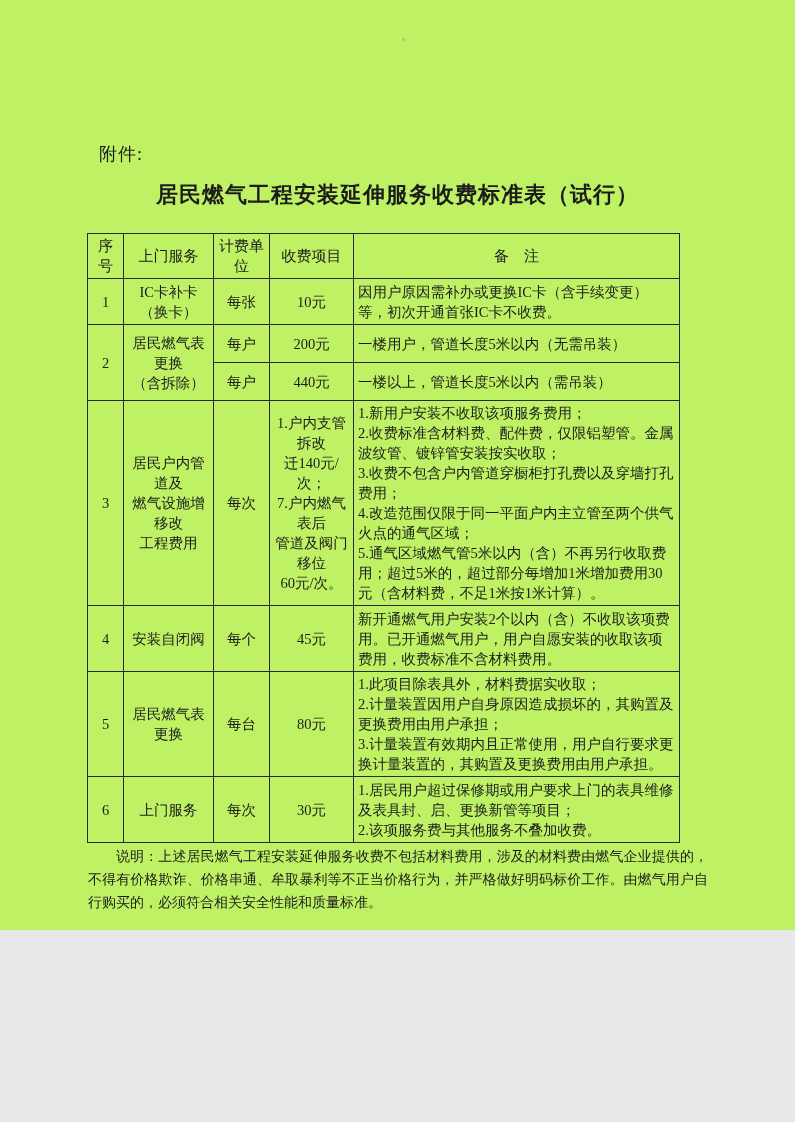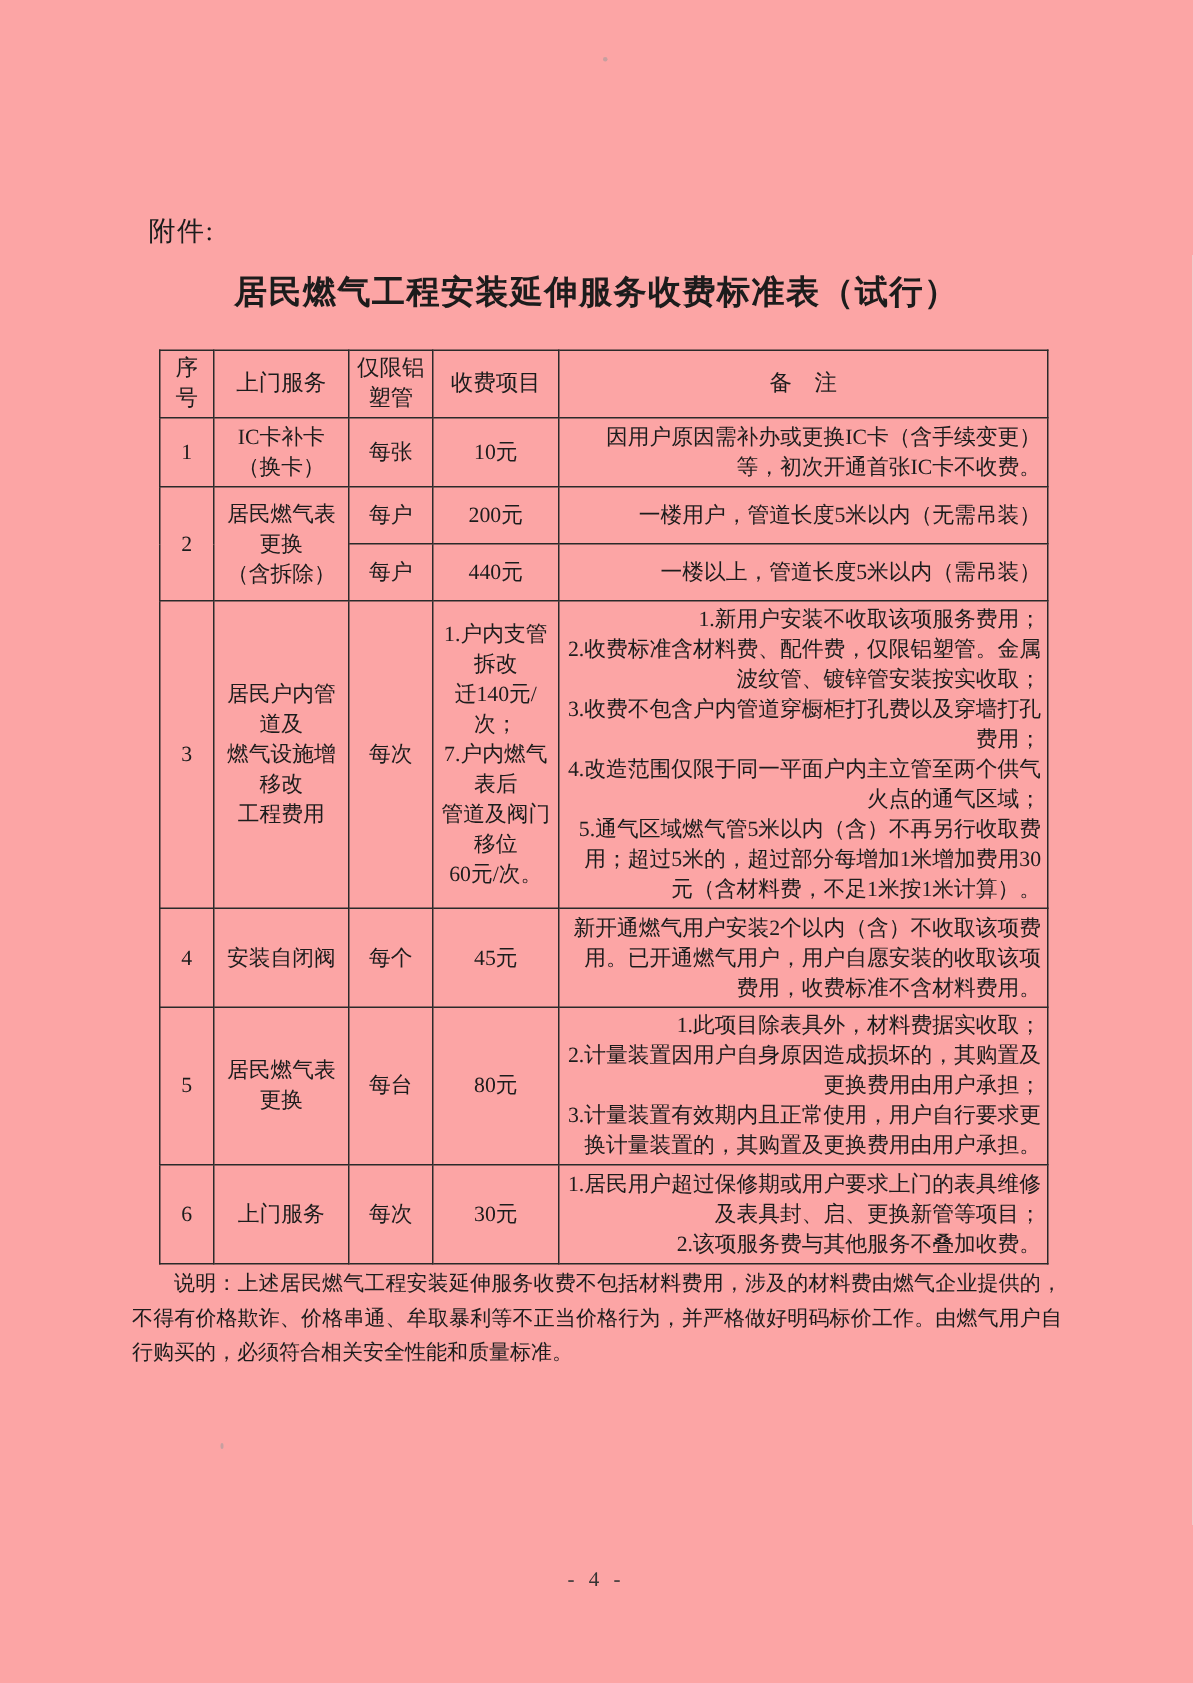--- a/index.html
+++ b/index.html
@@ -1,23 +1,23 @@
 <!DOCTYPE html>
 <html><head>
 <meta charset="utf-8">
 <style>
   * { margin: 0; padding: 0; box-sizing: border-box; }
   html, body { background: #e8e8e8; }
   body { font-family: "Liberation Serif", "DejaVu Serif", serif; color: #1c1c1c; }
   .page {
     position: relative;
     width: 795px;
-    height: 1122px;
+    height: 930px;
     margin: 0 auto;
-    background: #fca5a5;
+    background: #bef264;
     overflow: hidden;
   }
   .attachment-label {
     position: absolute;
     left: 99px;
     top: 142px;
     font-size: 18px;
     letter-spacing: 1px;
   }
   .doc-title {
@@ -25,21 +25,21 @@
     left: 0;
     top: 180px;
     width: 100%;
     text-align: center;
     font-size: 22px;
     font-weight: 700;
     letter-spacing: 1px;
   }
   table.fee-table {
     position: absolute;
-    left: 106px;
+    left: 87px;
     top: 233px;
     width: 592px;
     border-collapse: collapse;
     table-layout: fixed;
     font-size: 14.5px;
   }
   table.fee-table th, table.fee-table td {
     border: 1.6px solid #2a2a2a;
     vertical-align: middle;
     padding: 2px 4px;
@@ -51,21 +51,21 @@
     text-align: center;
     height: 37px;
   }
   .col-no       { width: 36px; }
   .col-item     { width: 90px; }
   .col-unit     { width: 56px; }
   .col-standard { width: 84px; }
   .col-remark   { width: 326px; }
   td.c-center { text-align: center; }
   td.c-multiline { white-space: pre-line; text-align: center; }
-  td.c-remark { text-align: right; white-space: pre-line; padding-left: 5px; padding-right: 4px; margin-left: 46px; }
+  td.c-remark { text-align: left; white-space: pre-line; padding-left: 5px; padding-right: 4px; margin-left: 46px; }
   tr.r-header  { height: 37px; }
   tr.r-1  { height: 46px; }
   tr.r-2a { height: 38px; }
   tr.r-2b { height: 38px; }
   tr.r-3  { height: 200px; }
   tr.r-4  { height: 66px; }
   tr.r-5  { height: 102px; }
   tr.r-6  { height: 66px; }
   .note-block {
     position: absolute;
@@ -106,21 +106,21 @@
       <col class="col-no">
         <col class="col-item">
         <col class="col-unit">
         <col class="col-standard">
         <col class="col-remark">
     </colgroup>
     <thead>
       <tr class="r-header">
         <th>序号</th>
         <th>上门服务</th>
-        <th>仅限铝塑管</th>
+        <th>计费单位</th>
         <th>收费项目</th>
         <th>备　注</th>
       </tr>
     </thead>
     <tbody>
       <tr class="r-1">
         <td class="c-center">1</td>
         <td class="c-center c-multiline">IC卡补卡
 （换卡）</td>
         <td class="c-center">每张</td>

